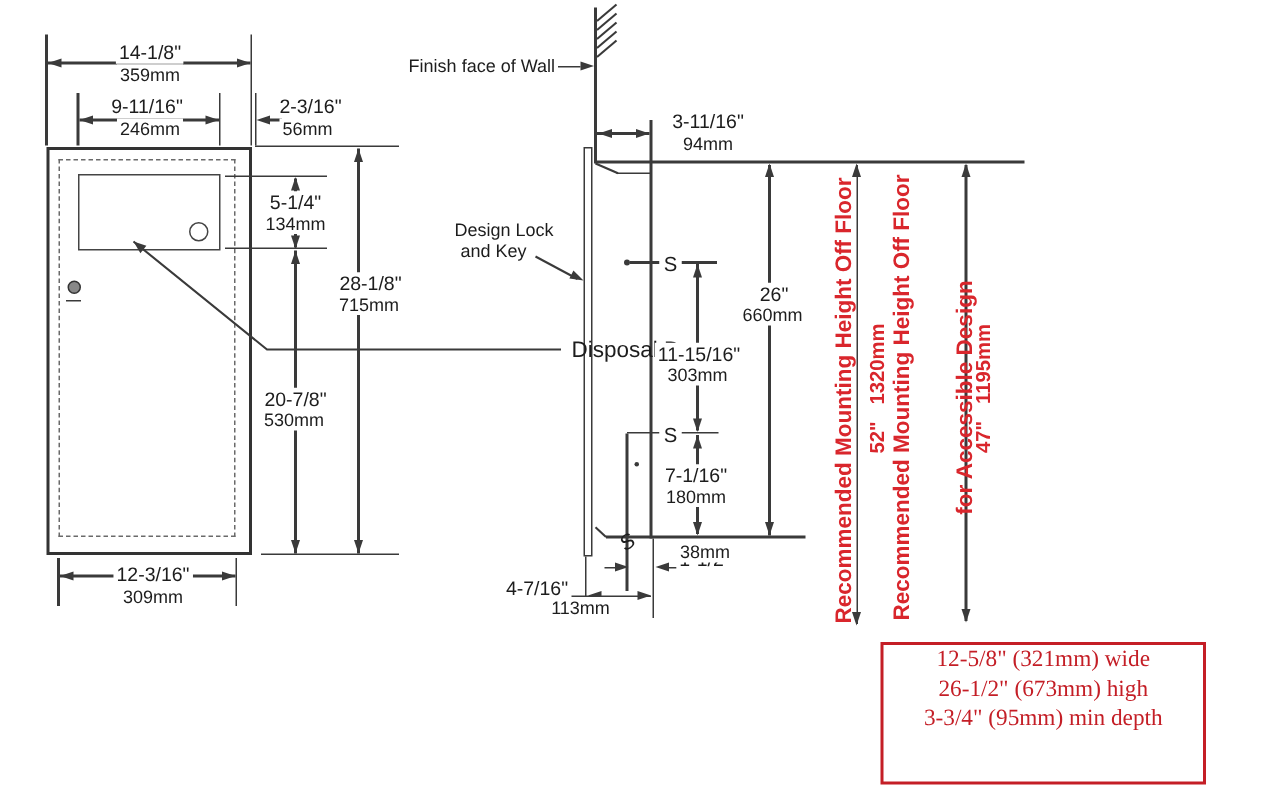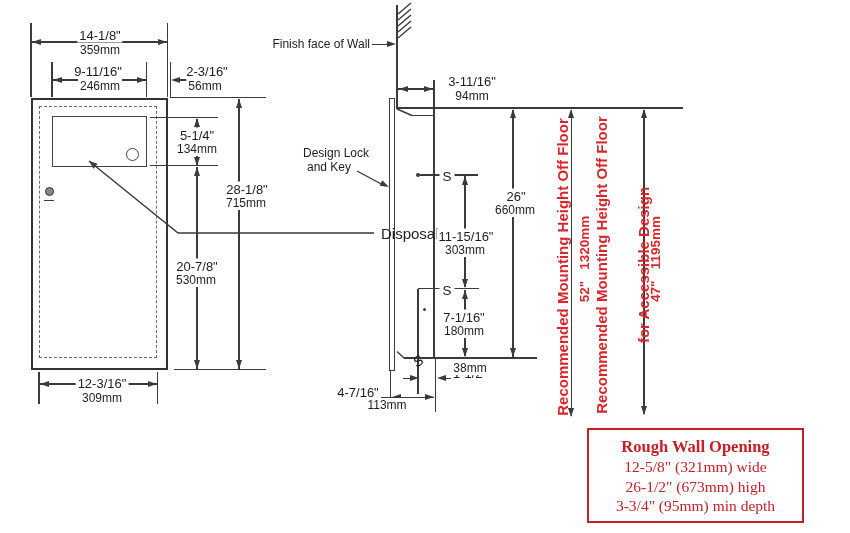--- a/index.html
+++ b/index.html
@@ -182,19 +182,18 @@
 
   <div class="vtext" style="left:563px;top:267px;">Recommended Mounting Height Off Floor</div>
   <div class="vtext" style="left:585px;top:259px;font-size:13.5px;">52"   1320mm</div>
   <div class="vtext" style="left:623px;top:265px;">
     <div>Recommended Mounting Height Off Floor</div>
     <div>for Accessible Design</div>
   </div>
   <div class="vtext" style="left:656px;top:259px;font-size:13.5px;">47"   1195mm</div>
 
   <div id="rough">
-    <div class="title">Rough Wall Opening</div>
     <div class="row">12-5/8" (321mm) wide</div>
     <div class="row">26-1/2" (673mm) high</div>
     <div class="row">3-3/4" (95mm) min depth</div>
   </div>
 
 </div>
 
 </body></html>

